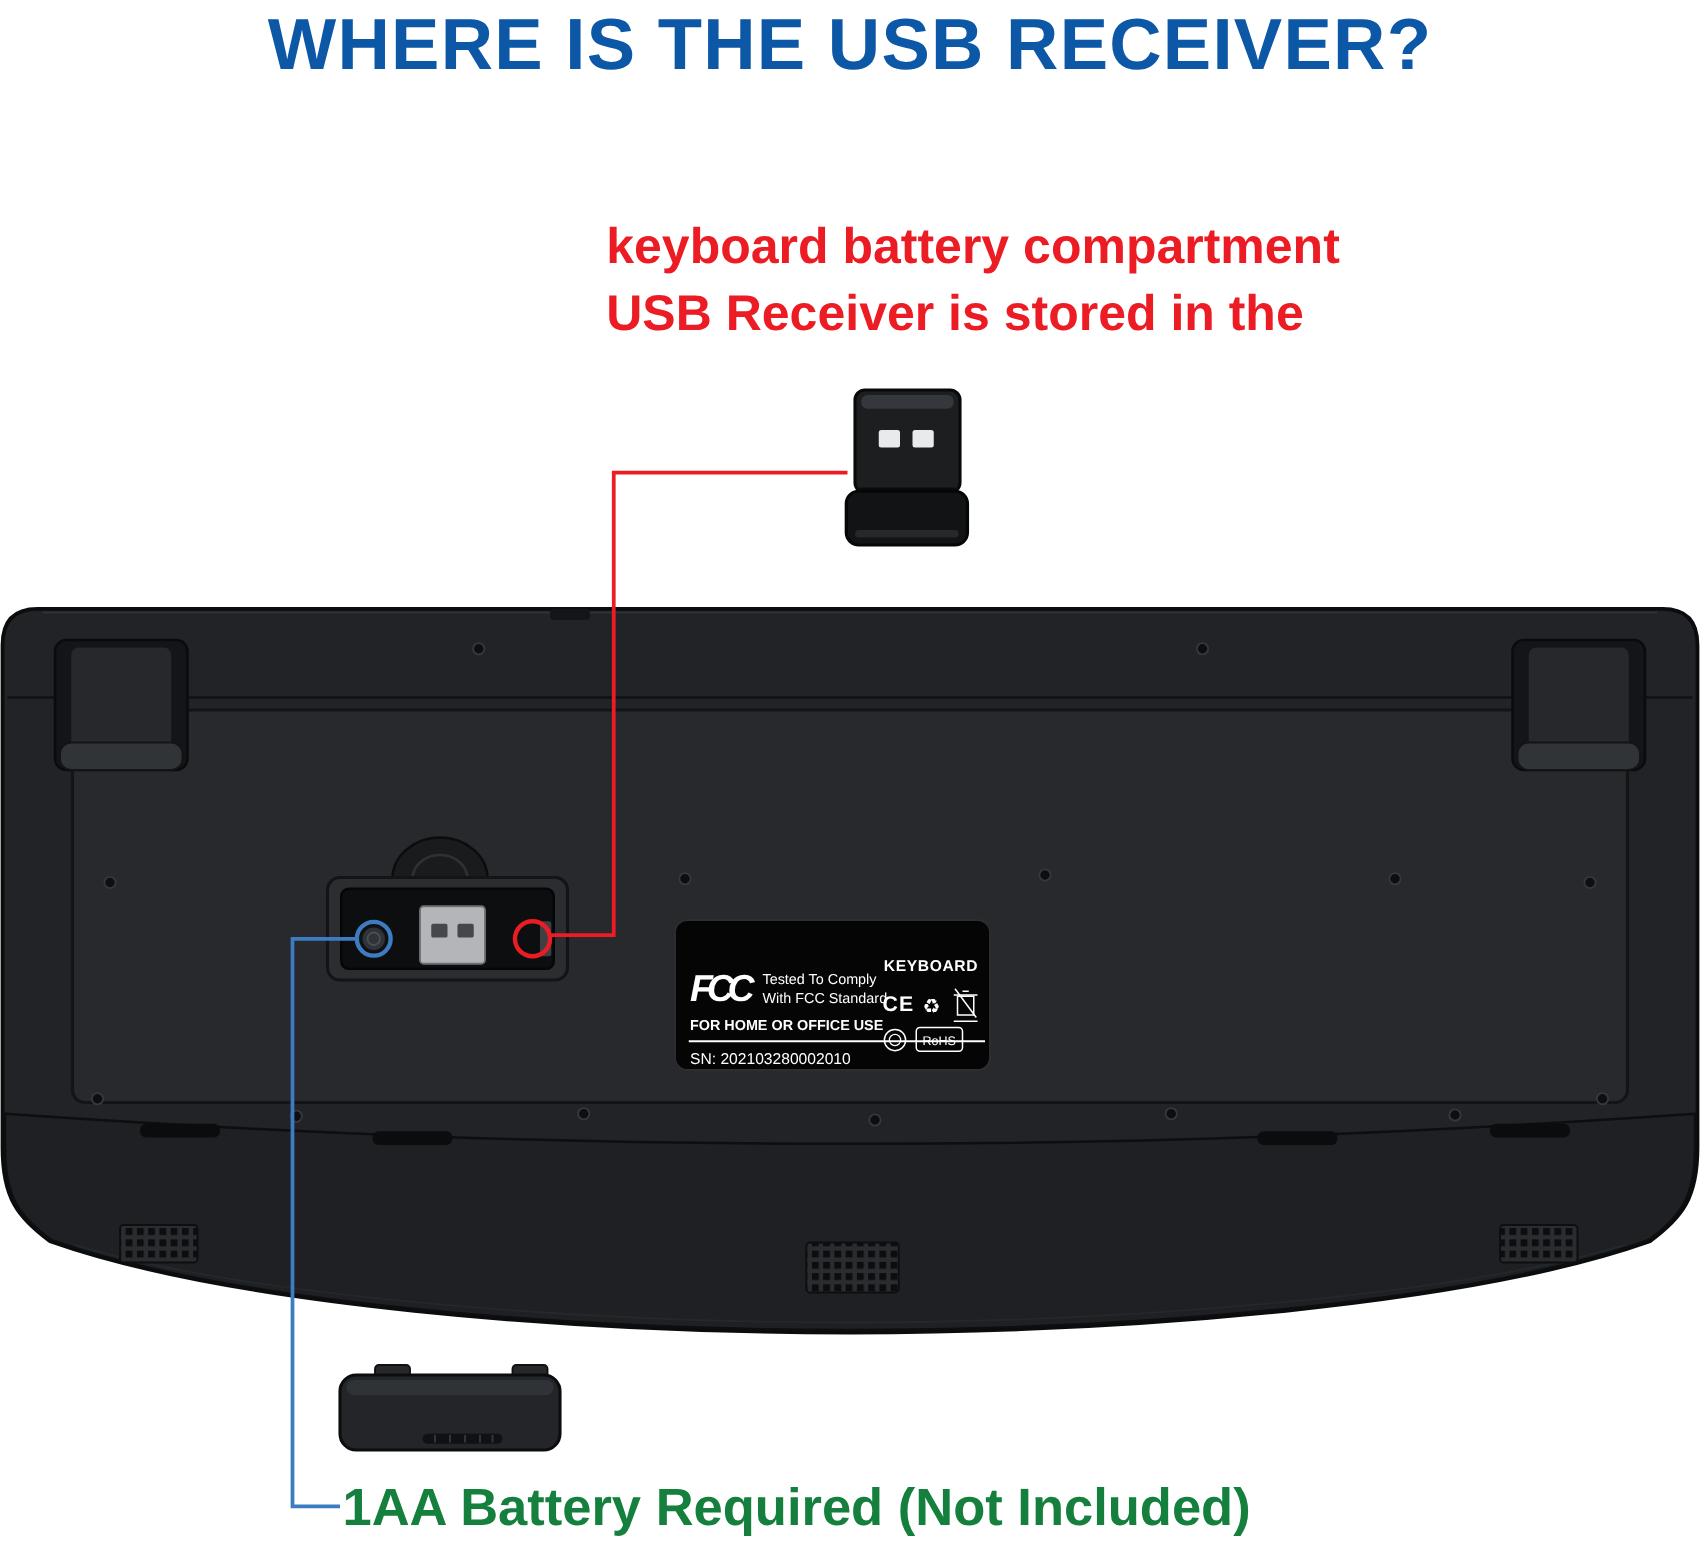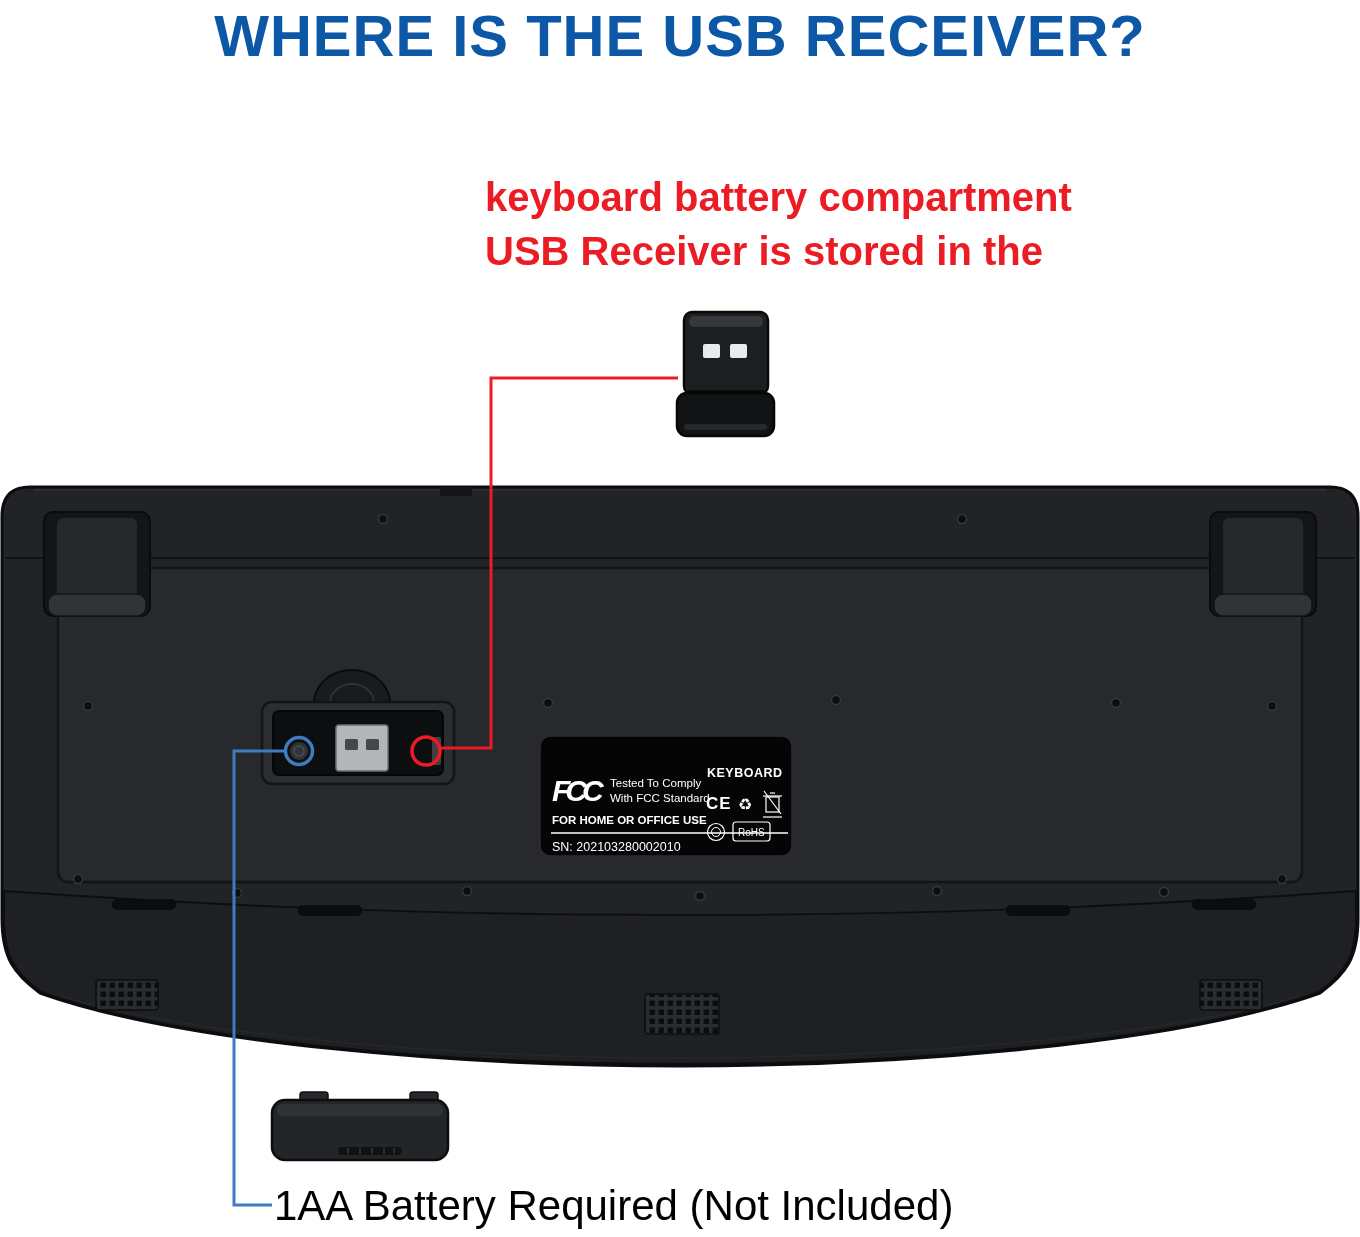--- a/index.html
+++ b/index.html
@@ -17,22 +17,22 @@
     font-size: 58px; font-weight: bold; letter-spacing: 1px;
     color: #0d57a7;
   }
   .red-caption {
     position: absolute; left: 485px; top: 170px;
     font-size: 40px; font-weight: bold; line-height: 54px;
     color: #ec1c24;
   }
   .bottom-caption {
     position: absolute; left: 274px; top: 1182px;
-    font-size: 42px; font-weight: 400;
-    color: #000000;
+    font-size: 42px; font-weight: 700;
+    color: #15803d;
   }
   svg.scene { position: absolute; left: 0; top: 0; width: 1360px; height: 1237px; }
   svg text { font-family: "Liberation Sans", sans-serif; }
 </style>
 </head>
 <body>
 
 <div class="page">
 
   <h1 class="title">WHERE IS THE USB RECEIVER?</h1>

